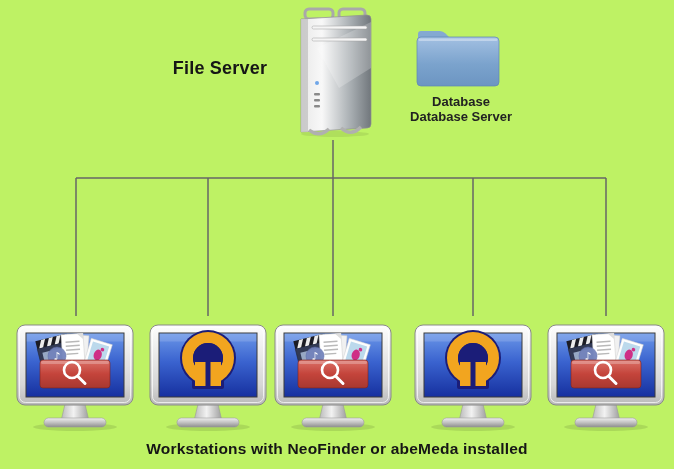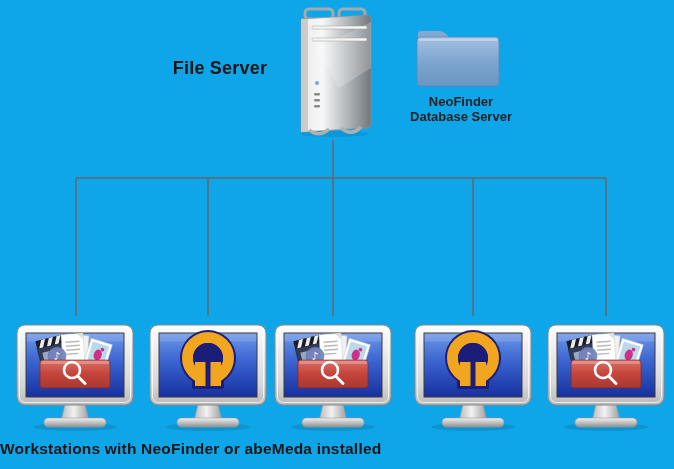--- a/index.html
+++ b/index.html
@@ -1,37 +1,37 @@
 <!DOCTYPE html>
 <html><head>
 <meta charset="utf-8">
 <style>
   html,body{margin:0;padding:0;background:#fff;}
   .canvas{
-    position:relative;width:674px;height:469px;background:#0ea5e9;
+    position:relative;width:674px;height:469px;background:#bef264;
     font-family:"Liberation Sans", sans-serif;color:#1c1c1c;overflow:hidden;
   }
   .connectors{position:absolute;left:0;top:0;}
   .server-label{
     position:absolute;left:130px;top:58px;width:180px;text-align:center;
     font-size:18px;font-weight:600;letter-spacing:.2px;color:#161616;
   }
   .server-svg{position:absolute;left:287px;top:6px;}
   .folder-svg{position:absolute;left:410px;top:24px;}
   .folder-label{
     position:absolute;left:386px;top:94px;width:150px;text-align:center;
     font-size:13px;line-height:15px;font-weight:600;color:#222;
   }
   .monitor{position:absolute;top:324px;width:118px;height:108px;}
   .monitor svg{display:block;}
   .variant{display:none;}
   .monitor[data-icon-value="neofinder"] .variant-neofinder{display:inline;}
   .monitor[data-icon-value="abemeda"] .variant-abemeda{display:inline;}
   .caption{
-    position:absolute;left:0;top:440px;width:674px;text-align:left;
+    position:absolute;left:0;top:440px;width:674px;text-align:center;
     font-size:15.5px;font-weight:600;color:#161616;letter-spacing:.2px;
   }
 </style>
 </head>
 <body>
 
 <svg width="0" height="0" style="position:absolute" aria-hidden="true">
   <defs>
     <linearGradient id="gradFrame" x1="0" y1="0" x2="0" y2="1">
       <stop offset="0" stop-color="#fdfdfd"></stop>
@@ -170,21 +170,21 @@
 
   <div class="server-label">File Server</div>
   <svg class="server-svg" width="94" height="132" viewBox="0 0 94 132">
     <use href="#mac-pro"></use>
   </svg>
 
   <svg class="folder-svg" width="96" height="68" viewBox="0 0 96 68">
     <use href="#blue-folder"></use>
   </svg>
   <div class="folder-label">
-    <div>NeoFinder</div>
+    <div>Database</div>
     <div>Database Server</div>
   </div>
 
   <div class="monitor" style="left:16px" data-icon-value="neofinder">
     <svg width="118" height="108" viewBox="0 0 118 108">
       <use href="#monitor-frame"></use>
       <use href="#icon-neofinder" class="variant variant-neofinder"></use>
       <use href="#icon-abemeda" class="variant variant-abemeda"></use>
     </svg>
   </div>

